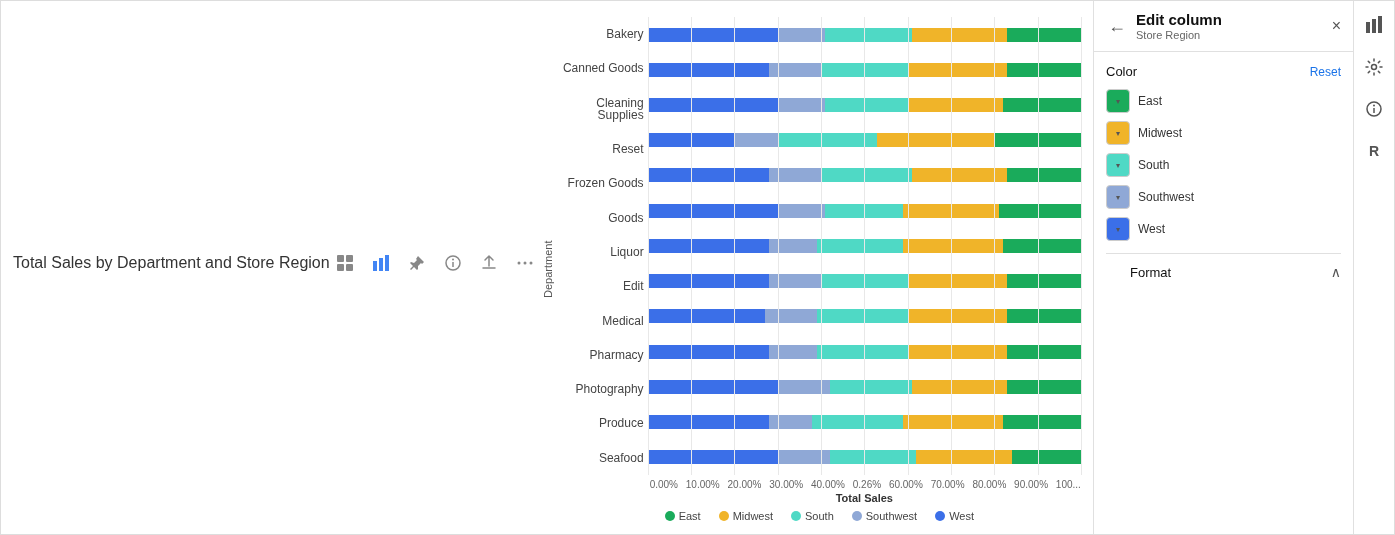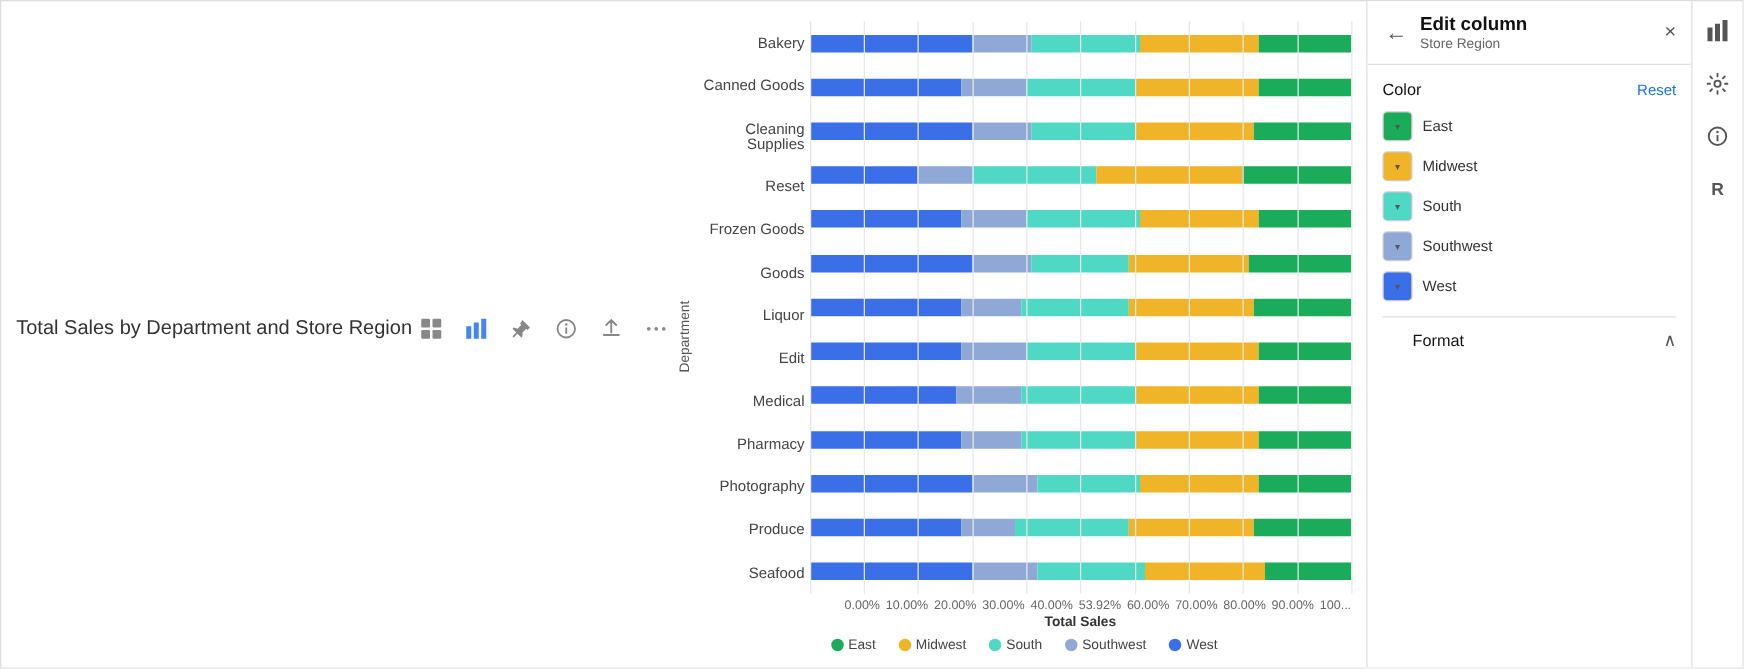--- a/index.html
+++ b/index.html
@@ -248,27 +248,27 @@
               </div>
               <div class="bar-row">
                 <div class="bar-segment" style="width: 30%; background-color: rgb(59, 111, 232);"></div>
                 <div class="bar-segment" style="width: 12%; background-color: rgb(143, 168, 214);"></div>
                 <div class="bar-segment" style="width: 20%; background-color: rgb(79, 217, 197);"></div>
                 <div class="bar-segment" style="width: 22%; background-color: rgb(240, 180, 41);"></div>
                 <div class="bar-segment" style="width: 16%; background-color: rgb(26, 171, 91);"></div>
               </div>
             </div>
         </div>
-        <div class="x-axis" id="x-axis-ticks" style="margin-left:118px;">
+        <div class="x-axis" id="x-axis-ticks" style="margin-left:92px;">
             <span>0.00%</span>
             <span>10.00%</span>
             <span>20.00%</span>
             <span>30.00%</span>
             <span>40.00%</span>
-            <span>53.92%</span>
+            <span>0.26%</span>
             <span>60.00%</span>
             <span>70.00%</span>
             <span>80.00%</span>
             <span>90.00%</span>
             <span>100...</span>
           </div>
         <div class="x-axis-label" style="margin-left:90px;">Total Sales</div>
         <div class="legend" id="legend">
             <div class="legend-item">
               <div class="legend-dot" style="background-color: rgb(26, 171, 91);"></div>

